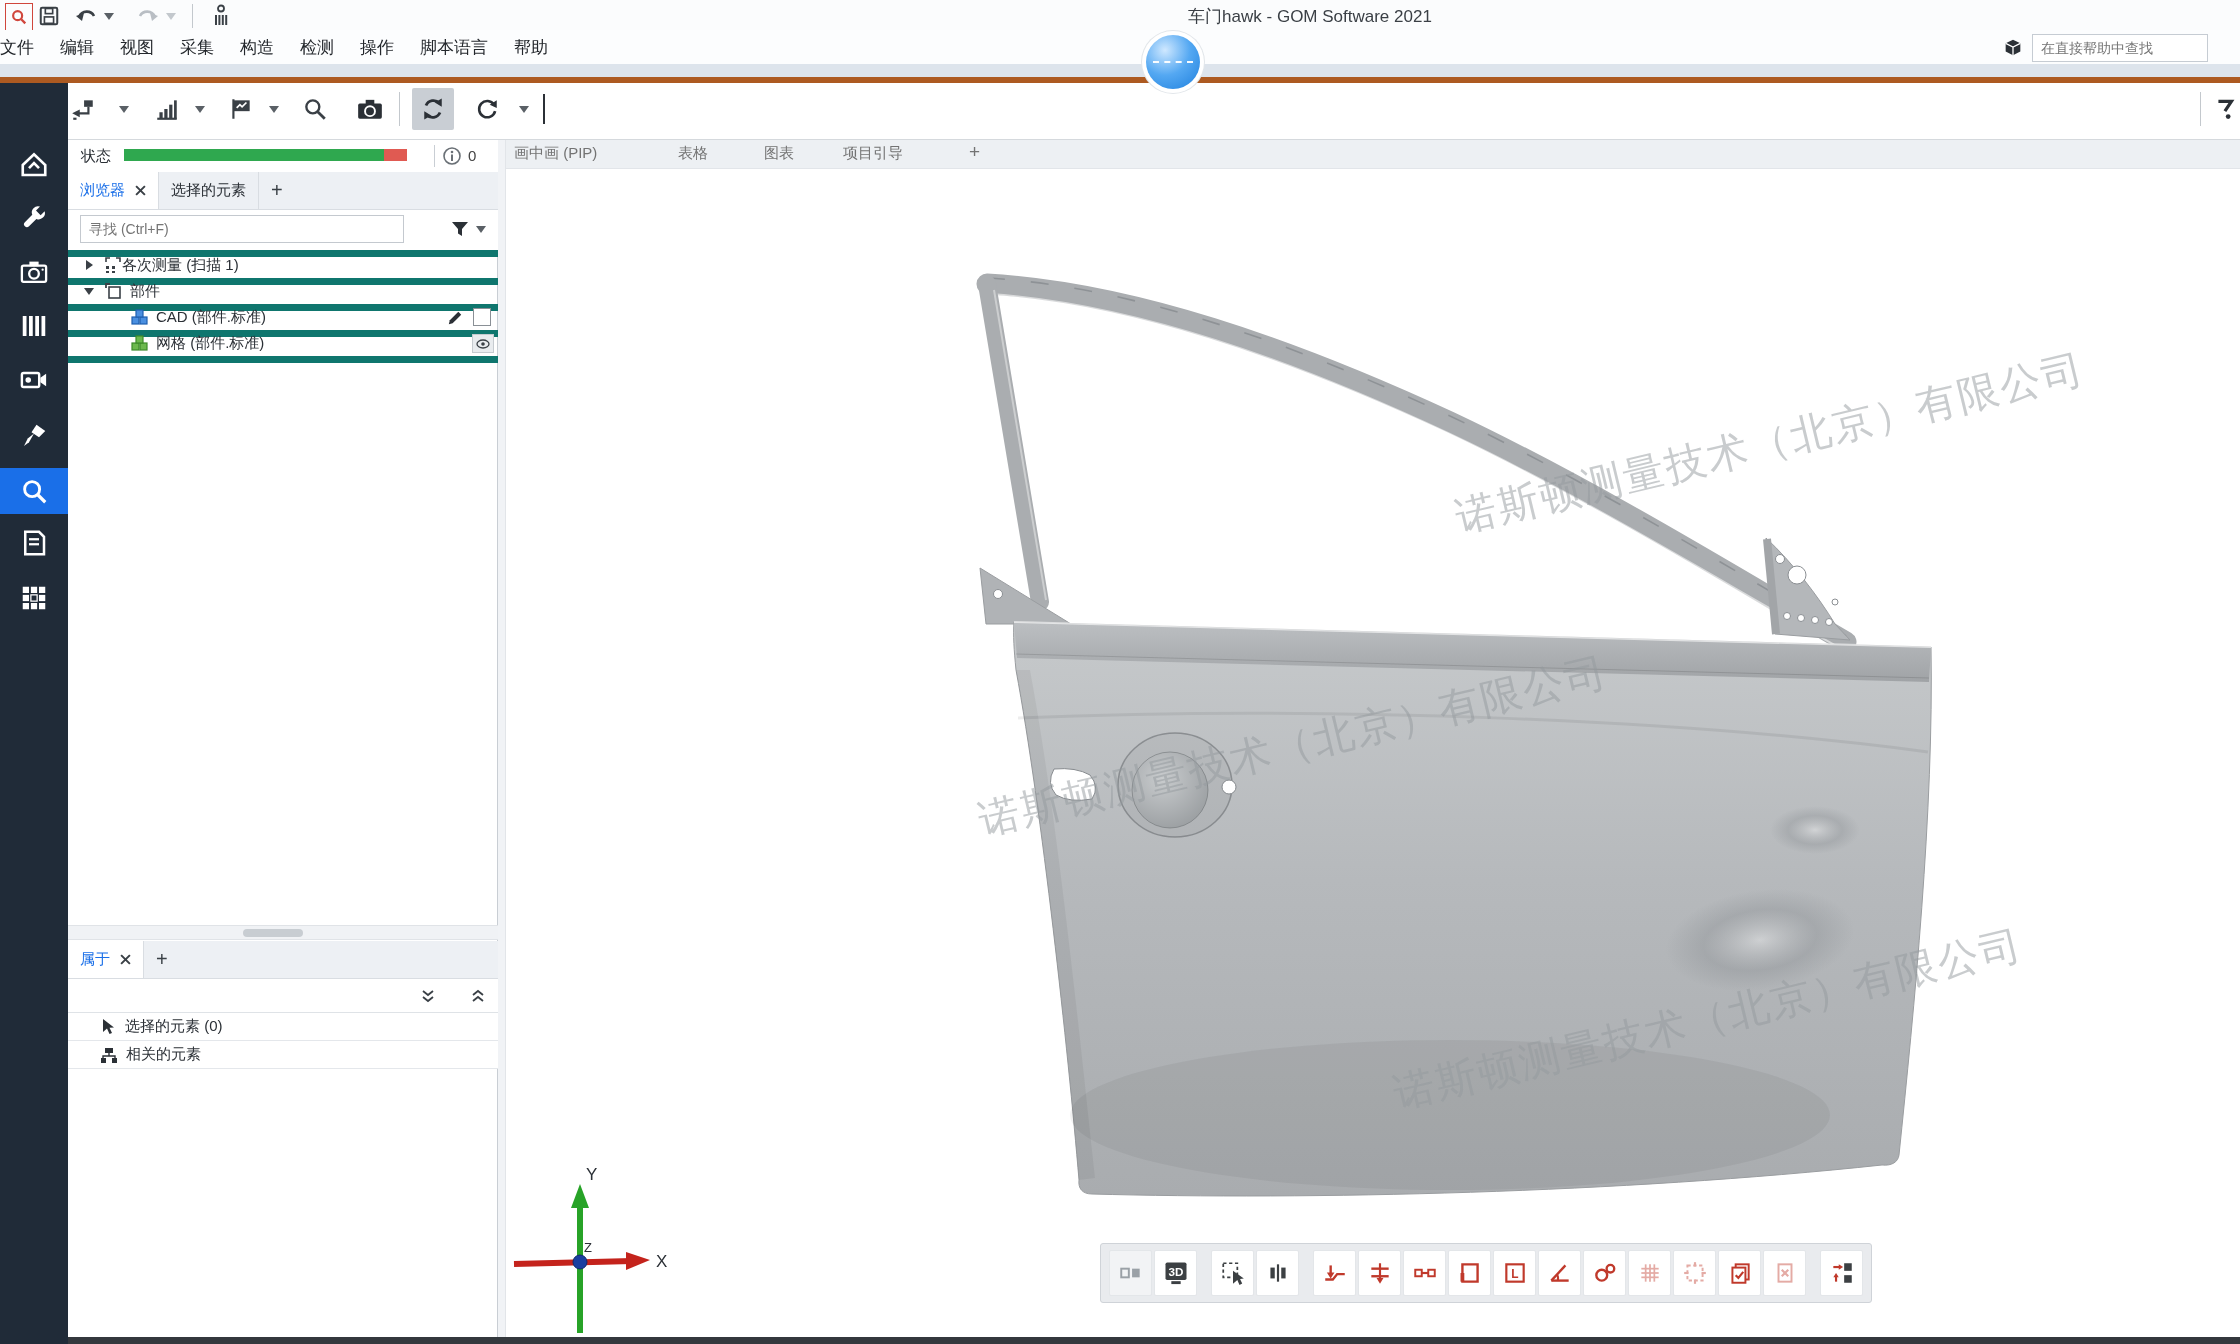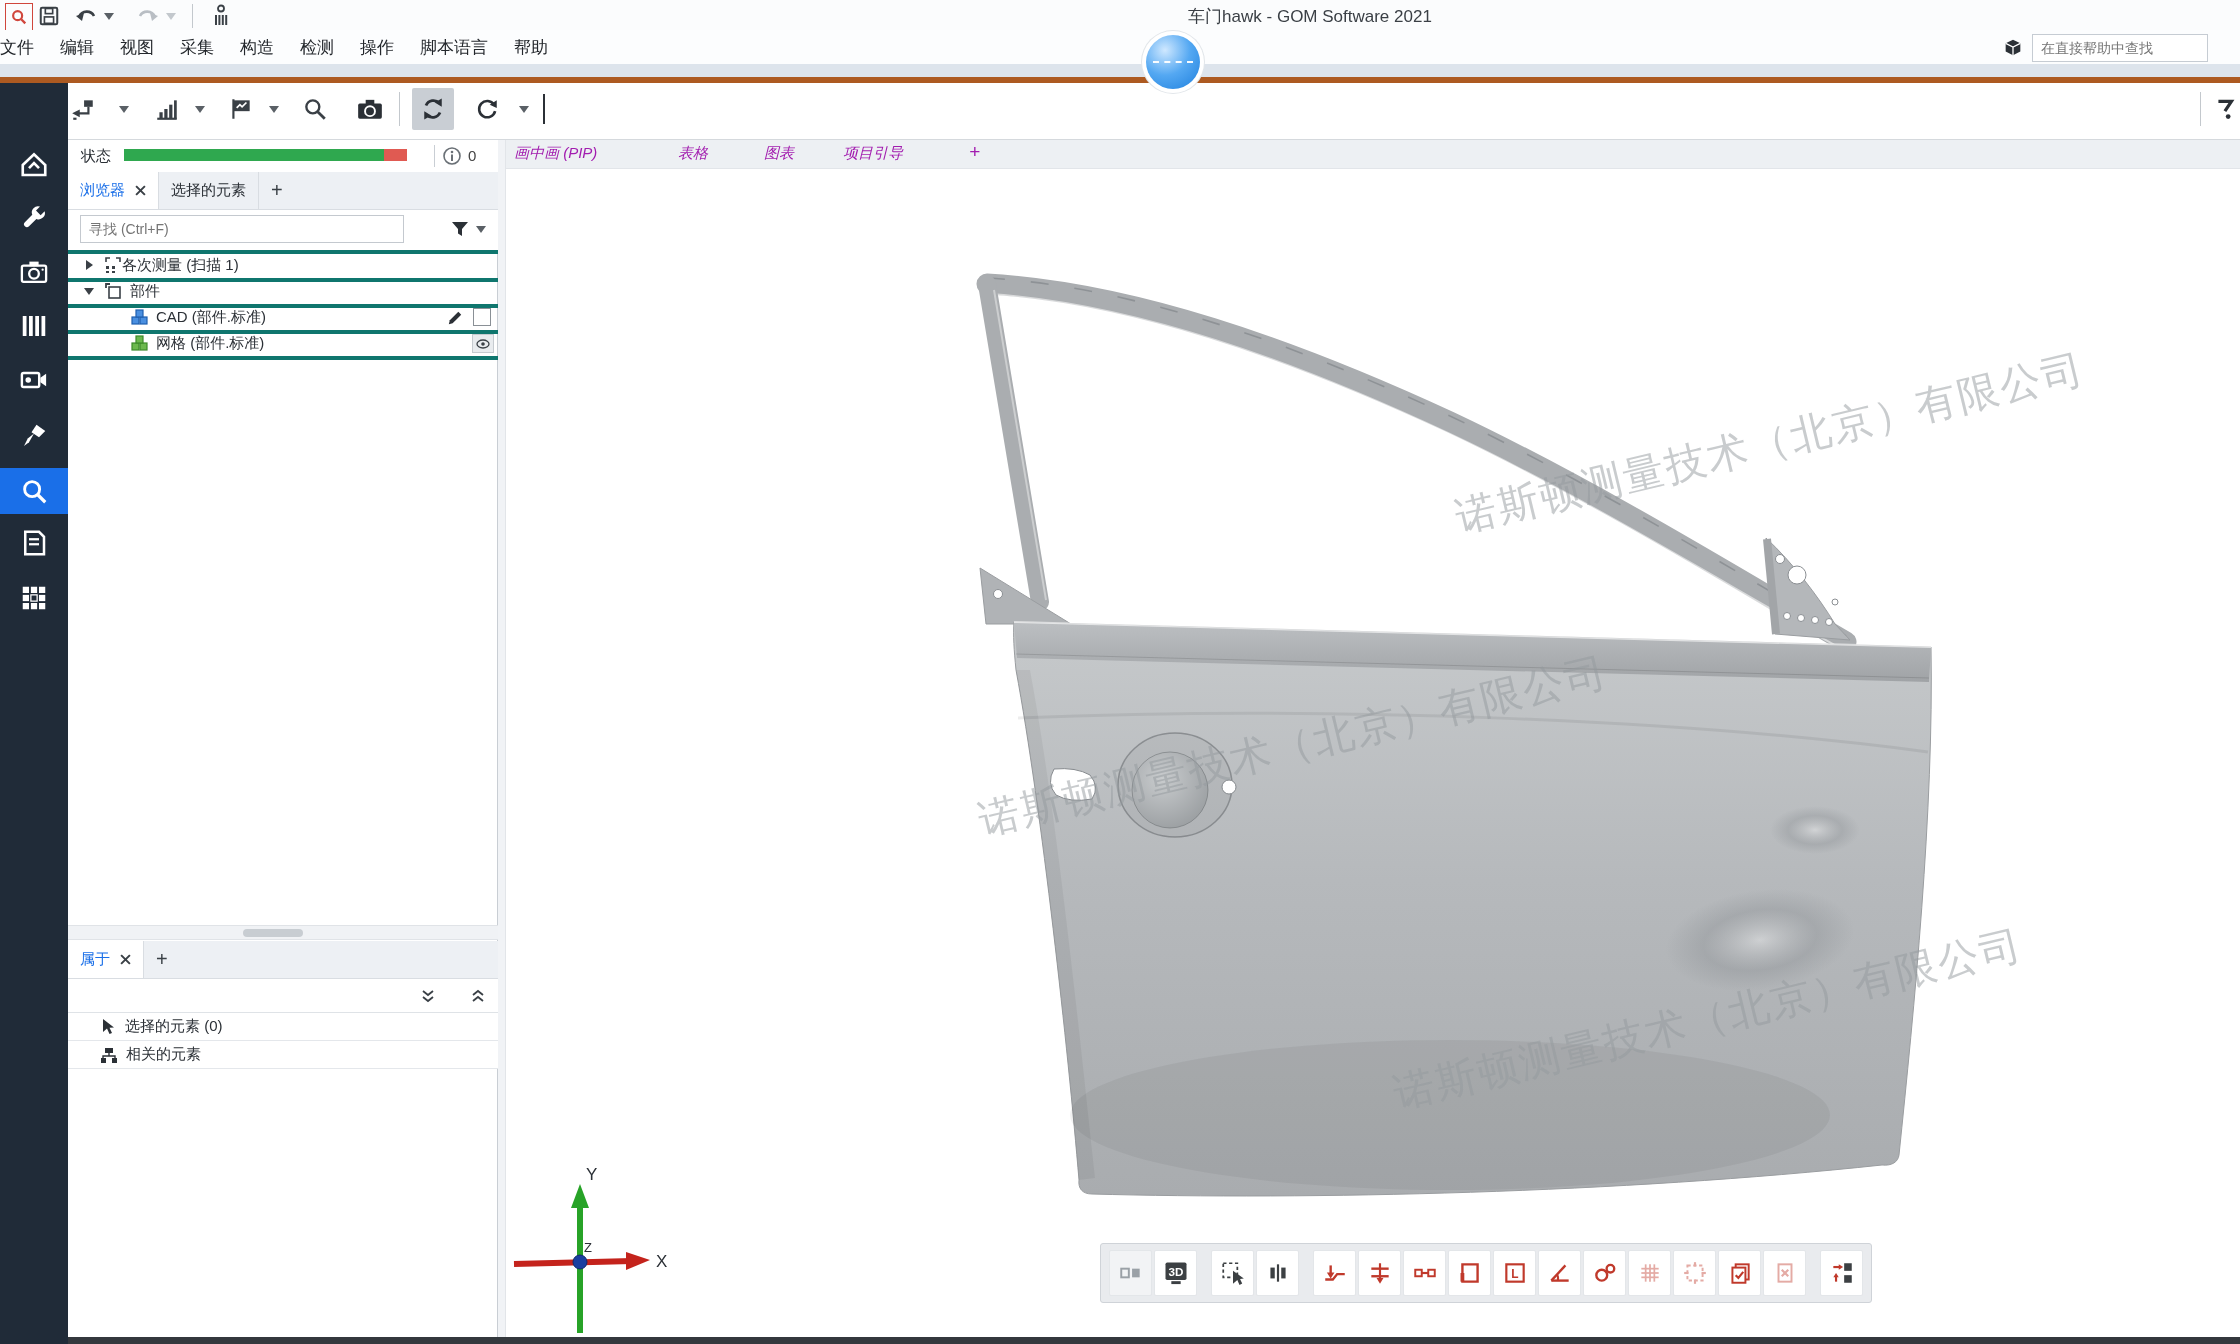--- a/index.html
+++ b/index.html
@@ -25,21 +25,21 @@
   #gom-ball{left:1142px;top:31px;width:62px;height:62px;border-radius:50%;background:#fff;box-shadow:0 0 0 1px #e2e6ea;display:flex;align-items:center;justify-content:center;z-index:5;}
   #gom-ball .ball{width:54px;height:54px;border-radius:50%;background:radial-gradient(circle at 35% 28%,#cfe8ff,#54a8f2 48%,#1e7fdd);position:relative;}
   #gom-ball .dash{position:absolute;top:26px;left:7px;width:40px;border-top:2px dashed rgba(255,255,255,.95);}
   
   #sidebar{left:0;top:83px;width:68px;height:1261px;background:#202b38;}
   .sb-ico{left:0;width:68px;height:46px;display:flex;align-items:center;justify-content:center;}
   .sb-active{background:#1a6fe8;}
   
   #left-panel{left:68px;top:140px;width:430px;height:1197px;background:#fff;border-right:1px solid #c9ced4;box-sizing:border-box;}
   #splitter{left:498px;top:140px;width:8px;height:1197px;background:#f1f3f6;border-right:1px solid #e2e5e9;box-sizing:border-box;}
-  .row-line{border-bottom:4px solid #0f766e;}
+  .row-line{border-bottom:7px solid #0f766e;}
   #status-row{left:68px;top:140px;width:430px;height:32px;background:#fff;}
   #status-label{left:13px;top:7px;font-size:15px;}
   #progress{left:56px;top:9px;width:283px;height:12px;background:#e05a52;}
   #progress .pg-green{height:100%;width:92%;background:#2fa84f;}
   #info-sep{left:366px;top:5px;width:1px;height:22px;background:#c9ced4;}
   #info-count{left:400px;top:7px;font-size:15px;color:#444;}
   #ptabs{left:68px;top:172px;width:430px;height:38px;background:#edf0f4;border-bottom:1px solid #d9dde2;box-sizing:border-box;}
   .ptab{height:37px;display:flex;align-items:center;gap:10px;padding:0 12px;font-size:15px;}
   .ptab-active{background:#fff;color:#1a6fe8;border-right:1px solid #d9dde2;}
   .ptab-idle{color:#2b3036;border-right:1px solid #d9dde2;}
@@ -54,21 +54,21 @@
   .eyebox{width:20px;height:17px;border:1px solid #c6cbd0;background:#e9ecef;display:flex;align-items:center;justify-content:center;}
   
   #hscroll{left:68px;top:925px;width:430px;height:15px;background:#f0f2f5;border-top:1px solid #e0e3e7;border-bottom:1px solid #e0e3e7;box-sizing:border-box;}
   #hscroll .thumb{position:absolute;left:175px;top:3px;width:60px;height:8px;background:#c8cdd2;border-radius:4px;}
   #prop-tabs{left:68px;top:941px;width:430px;height:38px;background:#edf0f4;border-bottom:1px solid #d9dde2;box-sizing:border-box;}
   #chev-row{left:68px;top:979px;width:430px;height:34px;background:#fff;border-bottom:1px solid #dfe3e7;box-sizing:border-box;}
   .prop-row{left:68px;width:430px;height:28px;display:flex;align-items:center;gap:8px;font-size:15px;padding-left:32px;box-sizing:border-box;border-bottom:1px solid #e4e7eb;background:#fff;}
   
   #viewport{left:506px;top:140px;width:1734px;height:1197px;background:#fff;}
   #vtabs{left:506px;top:140px;width:1734px;height:29px;background:#edf0f3;border-bottom:1px solid #e2e5e9;box-sizing:border-box;}
-  .vtab{position:absolute;top:4px;font-size:15px;color:#a21caf;white-space:nowrap;font-style:italic;}
+  .vtab{position:absolute;top:4px;font-size:15px;color:#737373;white-space:nowrap;}
   .watermark{font-size:41px;letter-spacing:2px;color:rgba(148,153,158,0.5);transform:rotate(-13.5deg);transform-origin:left top;white-space:nowrap;z-index:2;}
   #bottom-strip{left:68px;top:1337px;width:2172px;height:7px;background:#34383d;}
   
   #view-toolbar{left:1100px;top:1243px;width:772px;height:60px;background:#e9ebee;border:1px solid #cfd3d8;border-radius:3px;box-sizing:border-box;display:flex;align-items:center;padding:0 8px;gap:2px;z-index:3;}
   .vbtn{width:44px;height:46px;background:#fff;border:1px solid #e3e6e9;border-radius:2px;display:flex;align-items:center;justify-content:center;box-sizing:border-box;}
   .vbtn.gray{background:#f2f3f5;}
   .gapR{margin-right:12px;}
   .gapL{margin-left:12px;}
 </style>
 </head>

